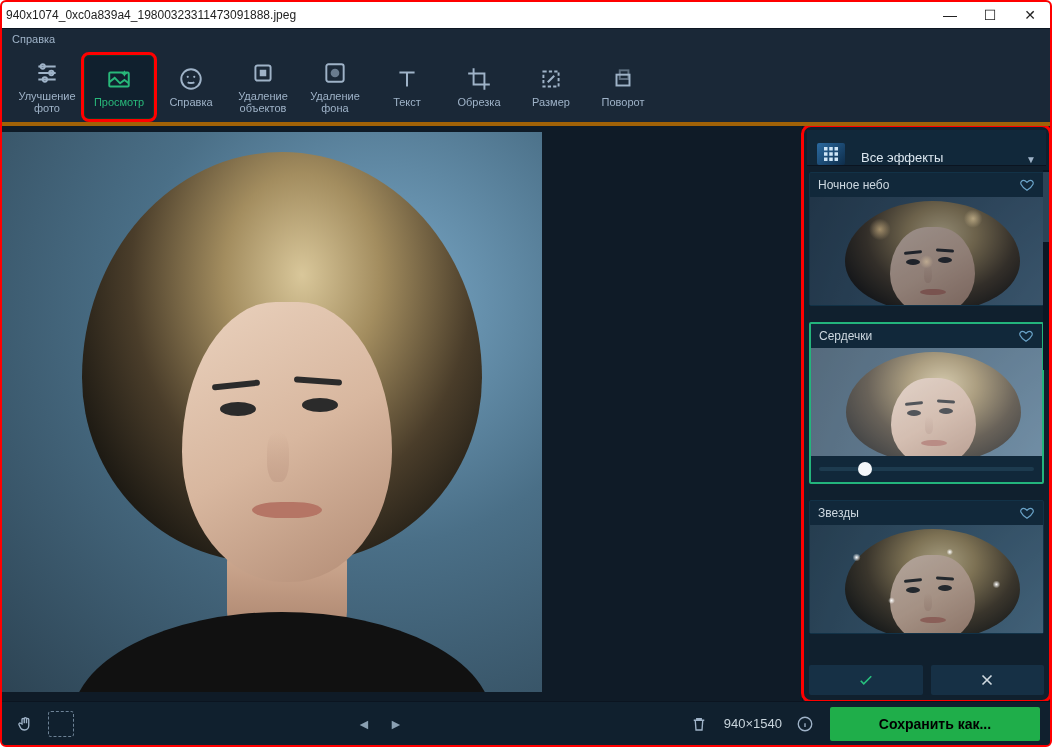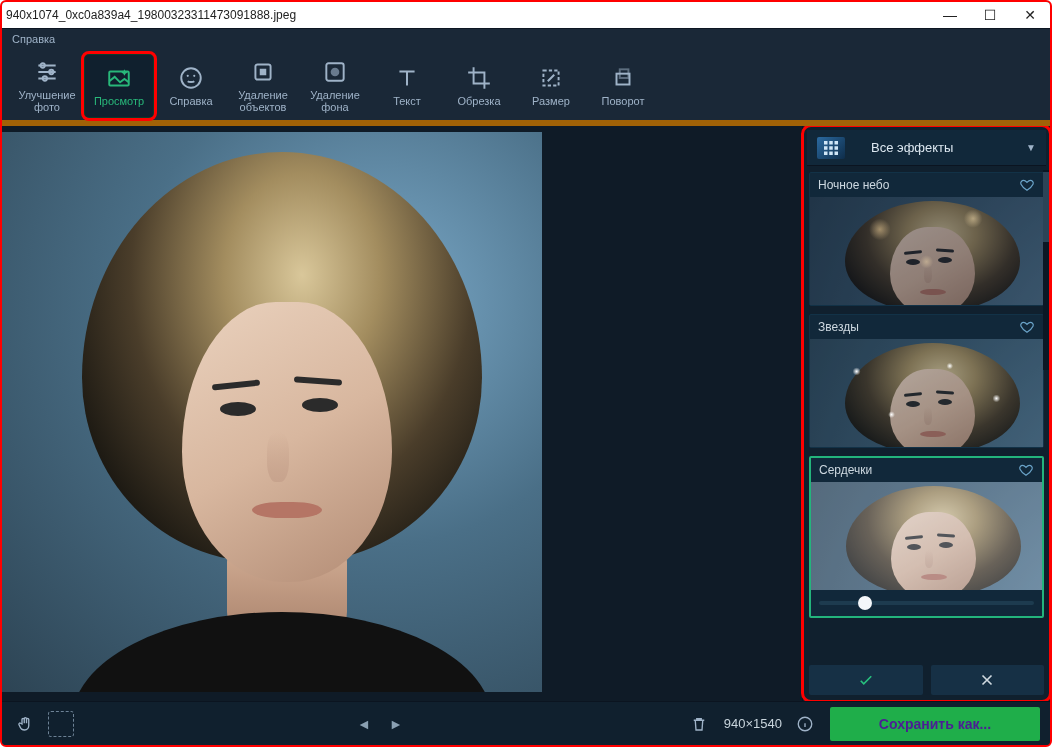--- a/index.html
+++ b/index.html
@@ -6,21 +6,21 @@
   body{background:#fff;width:1052px;height:747px;overflow:hidden;color:#c7d0d9}
   .window{width:1052px;height:747px;border:2px solid #f00;border-radius:6px;background:#1a2837;display:flex;flex-direction:column;overflow:hidden}
   
   .titlebar{height:26px;background:#fff;color:#222;display:flex;align-items:center;font-size:12px;padding:0 4px}
   .titlebar .title{flex:1}
   .titlebar .ctrls{display:flex;gap:20px;align-items:center;padding-right:6px}
   .titlebar .ctrls span{width:20px;text-align:center;font-size:14px;line-height:1}
   
   .menubar{height:24px;background:#1a2837;font-size:11px;padding:4px 10px;color:#9fb3c8;border-top:1px solid #0d1622}
   
-  .toolbar{height:74px;background:#1a2837;display:flex;align-items:center;padding:0 10px;gap:2px;border-bottom:6px solid #a16207}
+  .toolbar{height:74px;background:#1a2837;display:flex;align-items:center;padding:0 10px;gap:2px;border-bottom:4px solid #a16207}
   .tool{display:flex;flex-direction:column;align-items:center;justify-content:center;min-width:70px;height:64px;font-size:11px;color:#9fb3c8;padding:2px 6px;border-radius:4px}
   .tool svg{width:26px;height:26px;stroke:#9fb3c8;fill:none;stroke-width:1.8}
   .tool.active{background:#10202e;border:1px solid #0a3b2a}
   .tool.active .lbl{color:#28b87a}
   .tool.active svg{stroke:#28b87a}
   .tool .lbl{margin-top:4px;text-align:center;line-height:1.1;white-space:pre-line}
   .tool.highlight-box{position:relative}
   .tool.highlight-box::after{content:"";position:absolute;inset:-4px;border:3px solid #f00;border-radius:8px}
   .toolbar .spacer{flex:1}
   .tool.right{min-width:80px}
@@ -38,26 +38,26 @@
   .photo .eye.l{top:270px;left:218px}
   .photo .eye.r{top:266px;left:300px}
   .photo .brow{position:absolute;width:48px;height:6px;background:#2b2b2b;border-radius:3px}
   .photo .brow.l{top:250px;left:210px;transform:rotate(-6deg)}
   .photo .brow.r{top:246px;left:292px;transform:rotate(4deg)}
   .photo .lips{position:absolute;top:370px;left:250px;width:70px;height:16px;background:#b57565;border-radius:50%/60%}
   .photo .nose{position:absolute;top:300px;left:265px;width:22px;height:50px;background:linear-gradient(180deg,transparent,#c7a38d);border-radius:40%}
   
   .sidepanel{width:248px;background:#10202e;border-left:1px solid #0b1420;display:flex;flex-direction:column;position:relative;padding:4px}
   .sidepanel::after{content:"";position:absolute;inset:-2px;border:3px solid #f00;border-radius:10px;pointer-events:none}
-  .drop{height:36px;background:#11283a;border-bottom:1px solid #0b1420;display:flex;align-items:center;padding:0 10px;gap:26px;font-size:13px}
+  .drop{height:36px;background:#11283a;border-bottom:1px solid #0b1420;display:flex;align-items:flex-end;padding:0 10px;gap:16px;font-size:13px}
   .drop .grid-ico{width:28px;height:22px;background:linear-gradient(135deg,#2b6aa0,#0e2d4a);border-radius:2px;display:flex;align-items:center;justify-content:center}
   .drop .grid-ico svg{width:14px;height:14px;fill:#cfe6f7}
   .drop .txt{flex:1;color:#dbe6ef}
   .drop .caret{font-size:10px;color:#9fb3c8}
-  .fxlist{flex:1;overflow:auto;padding:6px 2px 4px 2px;display:flex;flex-direction:column;gap:8px}
+  .fxlist{flex:1;overflow:auto;padding:6px 2px 4px 2px;display:flex;flex-direction:column;gap:16px}
   .fx{border:1px solid #123247;border-radius:2px;background:#11283a;position:relative}
   .fx.selected{border:2px solid #23b47c}
   .fx .head{display:flex;align-items:center;justify-content:space-between;padding:4px 8px;font-size:12px;color:#cdd8e0}
   .fx .heart{width:16px;height:16px}
   .fx .heart svg{width:16px;height:16px;stroke:#6aa3c8;fill:none;stroke-width:1.8}
   .thumb{height:108px;position:relative;overflow:hidden}
   .thumb .mini{position:absolute;inset:0}
   .thumb .mini .bg{background:radial-gradient(circle at 65% 35%,#6e95af 0%,#3d5c72 55%,#223644 100%)}
   .thumb .mini .hair{top:4px;left:35px;width:175px;height:110px}
   .thumb .mini .face{top:30px;left:80px;width:85px;height:88px}
@@ -81,21 +81,21 @@
   .fxactions .btn svg{width:18px;height:18px;stroke-width:2.2;fill:none}
   .fxactions .ok svg{stroke:#28c07e}
   .fxactions .cancel svg{stroke:#d0d9e0}
   .sidepanel .scroll{position:absolute;right:1px;top:44px;width:6px;height:200px;background:#0b1825}
   .sidepanel .scroll .th{width:6px;height:70px;background:#2c4457;margin-top:2px}
   
   .bottom{height:44px;background:#10202e;border-top:1px solid #0b1420;display:flex;align-items:center;padding:0 10px;gap:12px}
   .bottom .grp{display:flex;align-items:center;gap:10px}
   .bottom svg{width:18px;height:18px;stroke:#9fb3c8;fill:none;stroke-width:1.8}
   .bottom .dims{font-size:13px;color:#c8d4dc;margin-left:auto;display:flex;align-items:center;gap:10px}
-  .bottom .save{background:#1fae4a;color:#4c1d95;height:34px;width:210px;display:flex;align-items:center;justify-content:center;font-size:14px;font-weight:600;border-radius:2px}
+  .bottom .save{background:#1fae4a;color:#000000;height:34px;width:210px;display:flex;align-items:center;justify-content:center;font-size:14px;font-weight:600;border-radius:2px}
   .bottom .navarrows{flex:1;display:flex;justify-content:center;gap:18px}
   .bottom .navarrows span{color:#8aa0b2;font-size:14px}
   .icon-btn{width:26px;height:26px;display:flex;align-items:center;justify-content:center;border-radius:3px}
   .icon-btn.bordered{border:1px dashed #6d8296}
 </style>
 </head>
 <body>
 
 <div class="window">
 
@@ -250,20 +250,48 @@
                 <div class="brow r"></div>
                 <div class="eye l"></div>
                 <div class="eye r"></div>
                 <div class="nose"></div>
                 <div class="lips"></div>
               </div>
             <div class="overlay ov-night"></div>
           </div>
         </div>
 
+        <div class="fx selected">
+          <div class="head">
+            <span>Сердечки</span>
+            <span class="heart"><svg viewBox="0 0 24 24">
+                  <path d="M12 20s-7-4.5-9-9c-1.4-3.1 1-6 4-6 2 0 3.3 1.2 5 3 1.7-1.8 3-3 5-3 3 0 5.4 2.9 4 6-2 4.5-9 9-9 9z"></path>
+                </svg></span>
+          </div>
+          <div class="thumb">
+            <div class="photo mini">
+                <div class="bg"></div>
+                <div class="hair"></div>
+                <div class="face"></div>
+                <div class="brow l"></div>
+                <div class="brow r"></div>
+                <div class="eye l"></div>
+                <div class="eye r"></div>
+                <div class="nose"></div>
+                <div class="lips"></div>
+              </div>
+            <div class="overlay ov-hearts"></div>
+          </div>
+          <div class="slider-row">
+            <div class="slider">
+                <div class="knob"></div>
+              </div>
+          </div>
+        </div>
+
         <div class="fx">
           <div class="head">
             <span>Звезды</span>
             <span class="heart"><svg viewBox="0 0 24 24">
                   <path d="M12 20s-7-4.5-9-9c-1.4-3.1 1-6 4-6 2 0 3.3 1.2 5 3 1.7-1.8 3-3 5-3 3 0 5.4 2.9 4 6-2 4.5-9 9-9 9z"></path>
                 </svg></span>
           </div>
           <div class="thumb">
             <div class="photo mini">
                 <div class="bg"></div>
@@ -273,48 +301,20 @@
                 <div class="brow r"></div>
                 <div class="eye l"></div>
                 <div class="eye r"></div>
                 <div class="nose"></div>
                 <div class="lips"></div>
               </div>
             <div class="overlay ov-stars"></div>
           </div>
         </div>
 
-        <div class="fx selected">
-          <div class="head">
-            <span>Сердечки</span>
-            <span class="heart"><svg viewBox="0 0 24 24">
-                  <path d="M12 20s-7-4.5-9-9c-1.4-3.1 1-6 4-6 2 0 3.3 1.2 5 3 1.7-1.8 3-3 5-3 3 0 5.4 2.9 4 6-2 4.5-9 9-9 9z"></path>
-                </svg></span>
-          </div>
-          <div class="thumb">
-            <div class="photo mini">
-                <div class="bg"></div>
-                <div class="hair"></div>
-                <div class="face"></div>
-                <div class="brow l"></div>
-                <div class="brow r"></div>
-                <div class="eye l"></div>
-                <div class="eye r"></div>
-                <div class="nose"></div>
-                <div class="lips"></div>
-              </div>
-            <div class="overlay ov-hearts"></div>
-          </div>
-          <div class="slider-row">
-            <div class="slider">
-                <div class="knob"></div>
-              </div>
-          </div>
-        </div>
-
       </div>
 
       <div class="fxactions">
         <div class="btn ok">
             <svg viewBox="0 0 24 24">
               <path d="M5 13l4 4 10-10"></path>
             </svg>
           </div>
         <div class="btn cancel">
             <svg viewBox="0 0 24 24">

